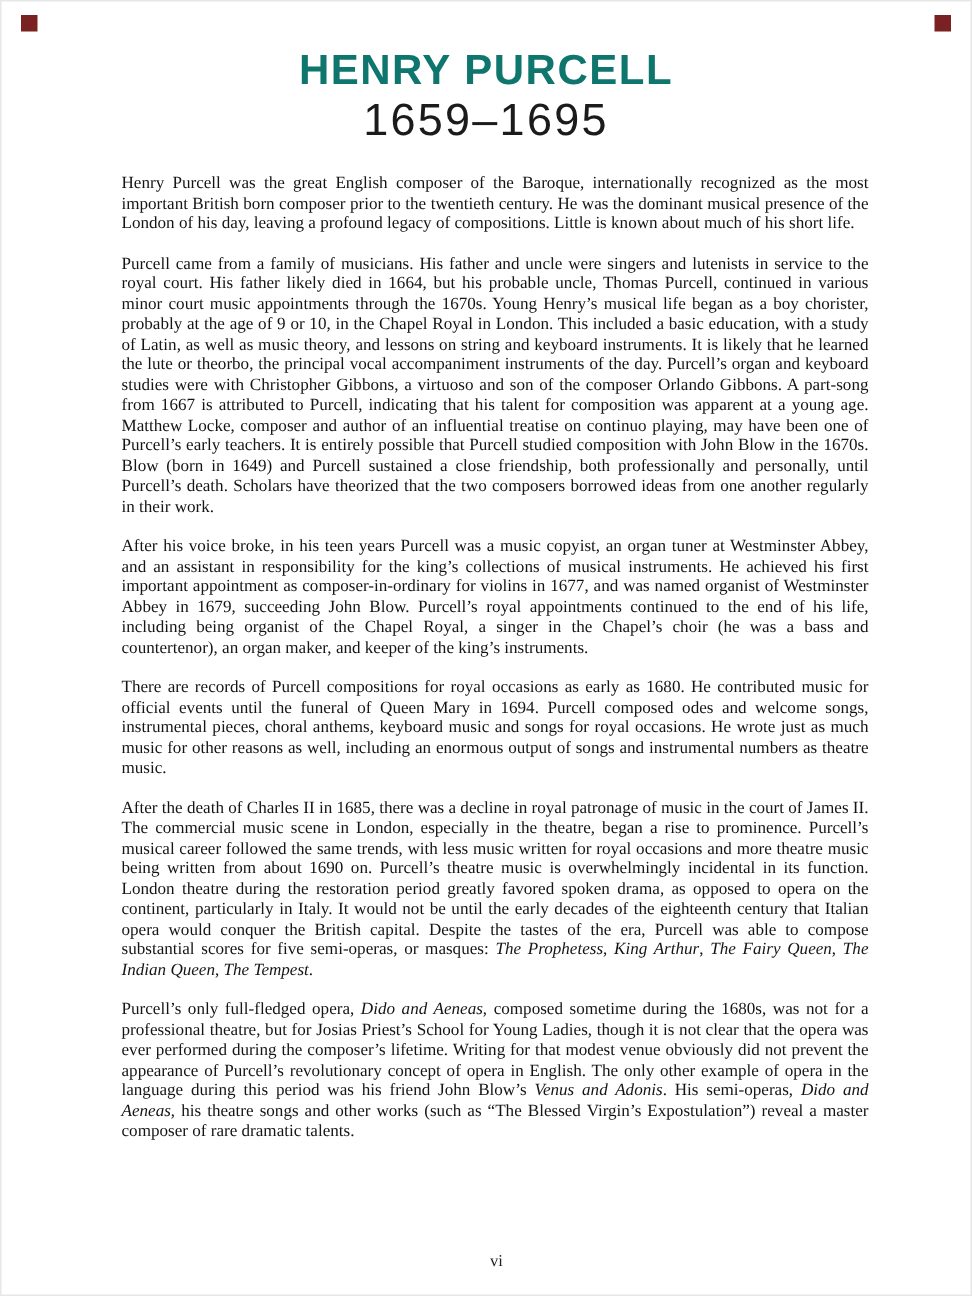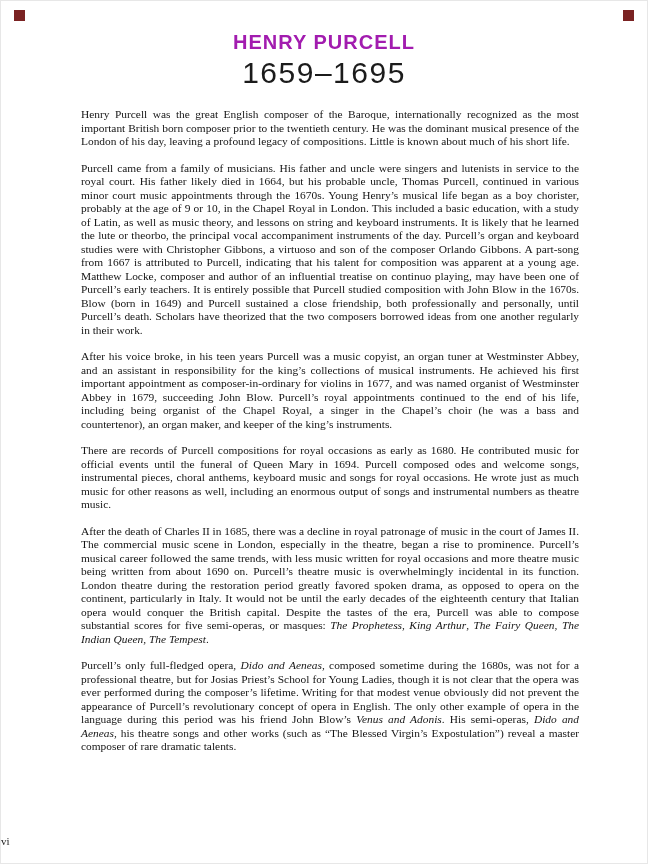--- a/index.html
+++ b/index.html
@@ -29,24 +29,24 @@
   .corner-marker.right { right: 13px; }
 
   header {
     padding-top: 31px;
     text-align: center;
   }
   h1.doc-title {
     margin: 0;
     font-family: "Liberation Sans", sans-serif;
     font-weight: 700;
-    font-size: 20px;
+    font-size: 28px;
     letter-spacing: 1px;
     line-height: 1.05;
-    color: #a21caf;
+    color: #0f766e;
   }
   .doc-subtitle {
     margin-top: 3px;
     font-family: "Liberation Sans", sans-serif;
     font-weight: 400;
     font-size: 30px;
     letter-spacing: 1.5px;
     color: #1b1b1b;
   }
 
@@ -58,23 +58,23 @@
     margin: 0 0 13px 0;
     font-size: 11.4px;
     line-height: 13.5px;
   }
   p.body-para em {
   }
 
   footer.page-footer {
     position: absolute;
     bottom: 16px;
-    left: 0;
+    left: 14px;
     right: 0;
-    text-align: left;
+    text-align: center;
     font-family: Liberation Serif, serif;
   }
   .page-number {
     font-size: 11px;
     color: #222;
   }
 </style>
 </head>
 <body>
 

